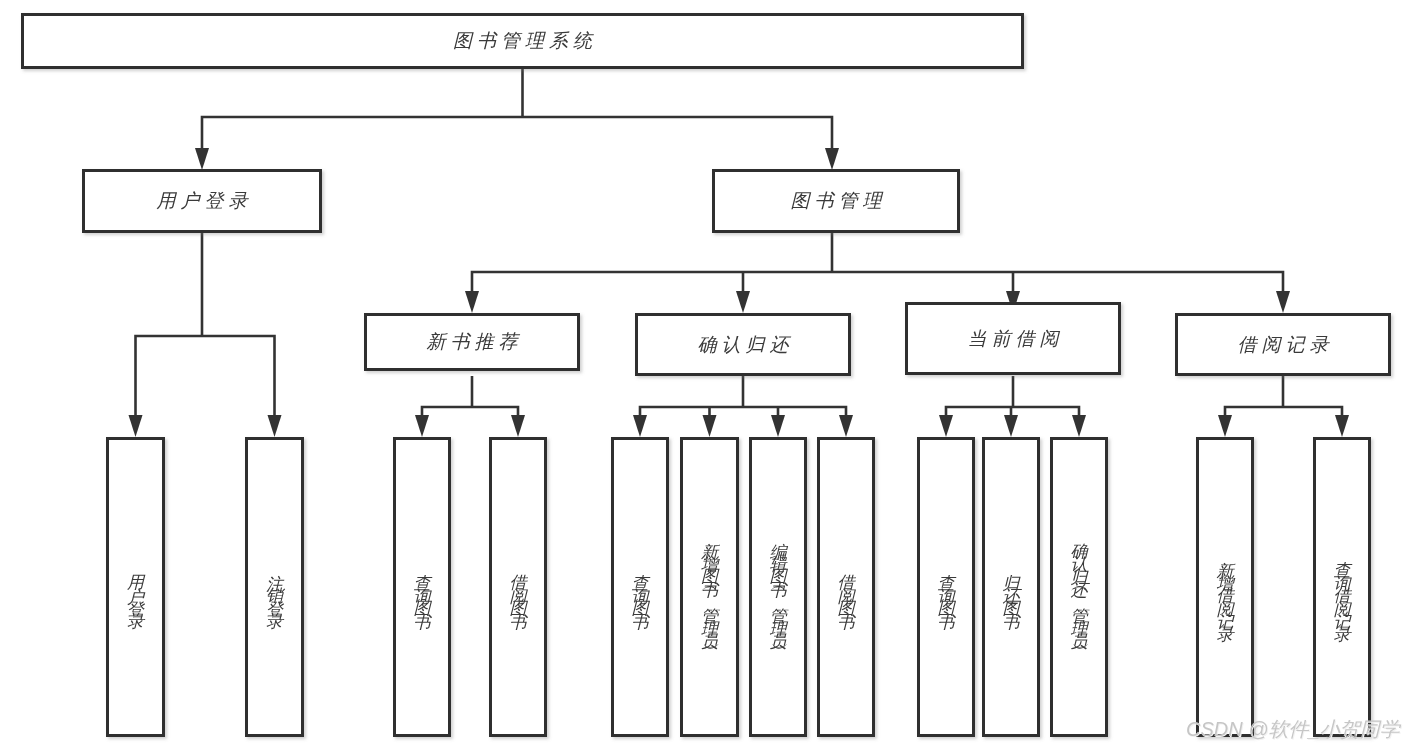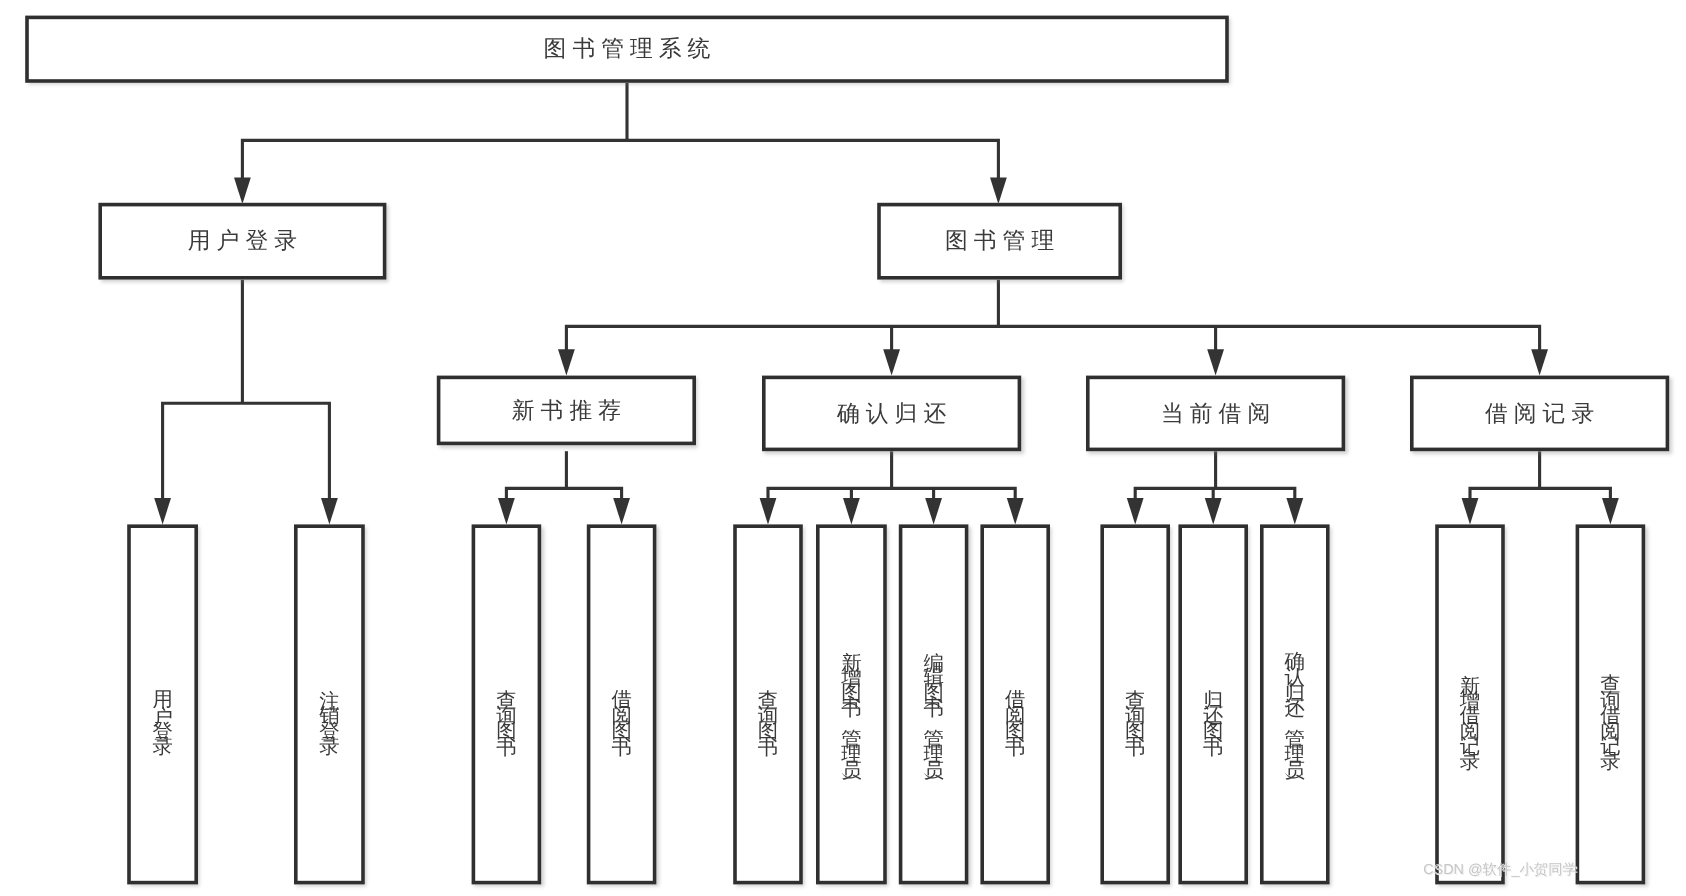--- a/index.html
+++ b/index.html
@@ -7,20 +7,21 @@
     padding: 0;
     background: #ffffff;
   }
   .canvas {
     position: relative;
     width: 1405px;
     height: 747px;
     background: var(--background, #ffffff);
     font-family: "Liberation Sans", "DejaVu Sans", sans-serif;
     overflow: hidden;
+    font-style: italic;
   }
   .connector-layer {
     position: absolute;
     left: 0;
     top: 0;
     width: 1405px;
     height: 747px;
     z-index: 1;
   }
   .connector {
@@ -58,21 +59,21 @@
     text-orientation: mixed;
     letter-spacing: 13px;
     line-height: 1;
     white-space: nowrap;
   }
   .watermark {
     position: absolute;
     left: 1186px;
     top: 716px;
     z-index: 3;
-    font-size: 12px;
+    font-size: 20px;
     color: var(--watermark, #c6c6c6);
     text-shadow: 1px 1px 0 #f2f2f2;
     white-space: nowrap;
   }
 </style>
 </head>
 <body>
 
 <div class="canvas">
 
@@ -124,31 +125,31 @@
     <polygon class="arrowhead" points="1335,415 1349,415 1342,437"></polygon>
   </svg>
 
   <div class="node" style="left:21px; top:13px; width:1003px; height:56px;">
     <span class="label">图书管理系统</span>
   </div>
 
   <div class="node" style="left:82px; top:169px; width:240px; height:64px;">
     <span class="label">用户登录</span>
   </div>
-  <div class="node" style="left:731px; top:169px; width:204px; height:64px;">
+  <div class="node" style="left:712px; top:169px; width:248px; height:64px;">
     <span class="label">图书管理</span>
   </div>
 
   <div class="node" style="left:364px; top:313px; width:216px; height:58px;">
     <span class="label">新书推荐</span>
   </div>
   <div class="node" style="left:635px; top:313px; width:216px; height:63px;">
     <span class="label">确认归还</span>
   </div>
-  <div class="node" style="left:905px; top:313px; width:216px; height:63px;">
+  <div class="node" style="left:905px; top:302px; width:216px; height:73px;">
     <span class="label">当前借阅</span>
   </div>
   <div class="node" style="left:1175px; top:313px; width:216px; height:63px;">
     <span class="label">借阅记录</span>
   </div>
 
   <div class="node" style="left:106px; top:437px; width:59px; height:300px;">
     <span class="vlabel">用户登录</span>
   </div>
   <div class="node" style="left:245px; top:437px; width:59px; height:300px;">

